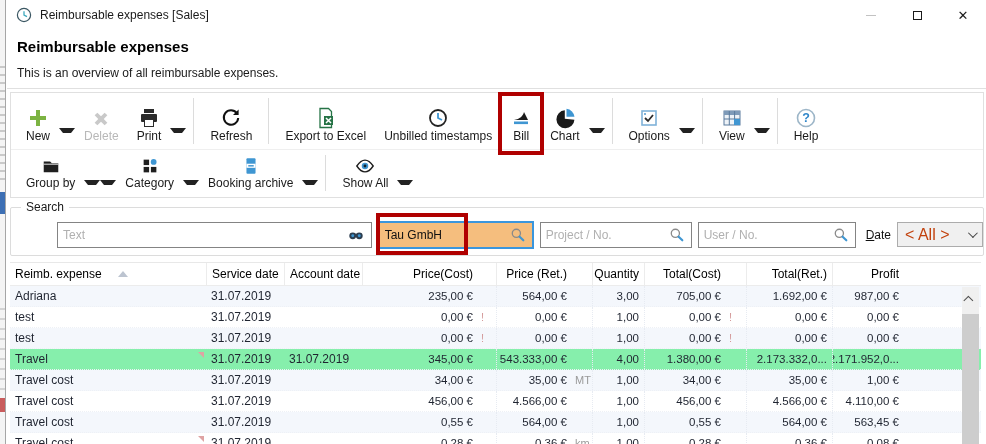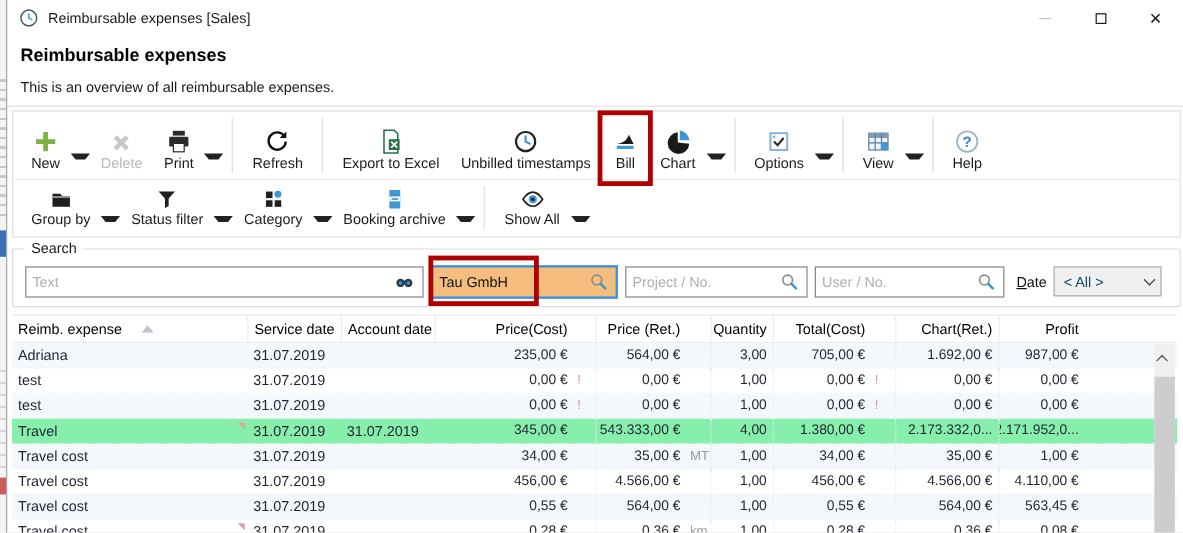--- a/index.html
+++ b/index.html
@@ -46,30 +46,30 @@
   .annot{position:absolute;border:4px solid #b00000;pointer-events:none;z-index:6;}
   .bill-annot{left:-3px;right:-3px;top:-2px;bottom:-7px;}
 
   
   .searchbox{position:absolute;left:10px;top:207px;width:974px;height:49px;border:1px solid #dcdcdc;border-radius:2px;}
   .search-legend{position:absolute;top:-8px;left:10px;background:#fff;padding:0 5px;font-size:12px;color:#1a1a1a;}
   .search-row{display:flex;align-items:center;height:100%;padding:6px 0 0 10px;gap:6px;}
   .inp{height:26px;border:1px solid #848484;background:#fff;display:flex;align-items:center;padding:0 5px;}
   .inp input{border:none;outline:none;flex:1;min-width:0;font-family:"Liberation Sans",sans-serif;font-size:12px;background:transparent;color:#111;}
   .inp input::placeholder{color:#b0b0b0;}
-  .inp-text{width:332px;}
+  .inp-text{width:332px;margin-left:36px;}
   .inp-tau{width:156px;background:#f5be7e;border:2px solid #3a96dd;position:relative;height:28px;gap:32px;}
   .inp-tau input{font-weight:normal;}
   .tau-annot{left:-4px;top:-10px;width:92px;height:42px;}
   .inp-project{width:152px;}
   .inp-user{width:158px;}
   .date-label{font-size:12px;margin-left:4px;}
   .date-label::first-letter{text-decoration:underline;}
   .select{width:90px;height:25px;background:#f0f0f0;border:1px solid #acacac;display:flex;align-items:center;
-          justify-content:space-between;padding:0 7px;font-size:12px;color:#0c4a6e;}
+          justify-content:space-between;padding:0 7px;font-size:16px;color:#c2410c;}
   .chev{width:7px;height:7px;border-right:1.4px solid #444;border-bottom:1.4px solid #444;
         transform:rotate(45deg) translateY(-2px);}
 
   
   .tablebox{position:absolute;left:10px;top:262px;width:971px;height:182px;border-top:1px solid #e8e8e8;}
   .grid{display:grid;grid-template-columns:196px 78px 78px 116px 18px 76px 20px 52px 82px 20px 86px 72px 1fr;}
   .thead{height:23px;align-items:center;font-size:12px;color:#000000;border-bottom:1px solid #ececec;}
   .thead .c{height:100%;display:flex;align-items:center;}
   .thead .c.bl{border-left:1px solid #ececec;}
   .trow{height:21px;align-items:center;font-size:12px;color:#1f2430;border-bottom:1px dotted #eef1f6;}
@@ -254,28 +254,20 @@
       <div class="tb-btn">
         <span class="ic">
             <svg width="20" height="20" viewBox="0 0 22 22">
               <path d="M3 6h7l2 2h7v10H3z" fill="#1f1f1f"></path>
               <path d="M3 9h16" stroke="#fff" stroke-width="1"></path>
             </svg>
           </span>
         <span>Group by</span>
       </div>
       <span class="tb-arrow"></span>
-      <div class="tb-btn">
-        <span class="ic">
-            <svg width="20" height="20" viewBox="0 0 22 22">
-              <path d="M3.5 4h15l-5.8 6.4V17l-3.4 2.4v-9z" fill="#1f1f1f"></path>
-            </svg>
-          </span>
-        <span>Status filter</span>
-      </div>
       <span class="tb-arrow"></span>
       <div class="tb-btn">
         <span class="ic">
             <svg width="20" height="20" viewBox="0 0 22 22">
               <rect x="4" y="4" width="6" height="6" fill="#1f1f1f"></rect>
               <circle cx="15" cy="6.5" r="3.2" fill="#3f96d2"></circle>
               <rect x="4" y="12" width="6" height="6" fill="#1f1f1f"></rect>
               <rect x="12" y="12" width="6" height="6" fill="#1f1f1f"></rect>
             </svg>
           </span>
@@ -367,21 +359,21 @@
         </div>
       <div class="c bl">Service date</div>
       <div class="c bl">Account date</div>
       <div class="c bl num">Price(Cost)</div>
       <div class="c"></div>
       <div class="c bl num">Price (Ret.)</div>
       <div class="c"></div>
       <div class="c bl num">Quantity</div>
       <div class="c bl num">Total(Cost)</div>
       <div class="c"></div>
-      <div class="c bl num">Chart(Ret.)</div>
+      <div class="c bl num">Total(Ret.)</div>
       <div class="c bl num">Profit</div>
       <div class="c"></div>
     </div>
 
     <div class="grid trow r-alt">
       <div class="c namecell">Adriana</div>
       <div class="c">31.07.2019</div>
       <div class="c"></div>
       <div class="c num">235,00 €</div>
       <div class="c flag"></div>

